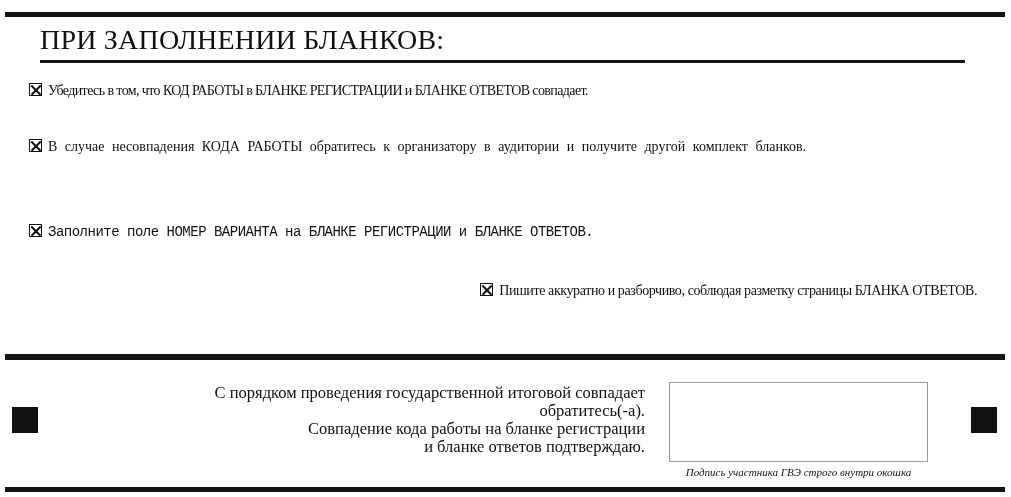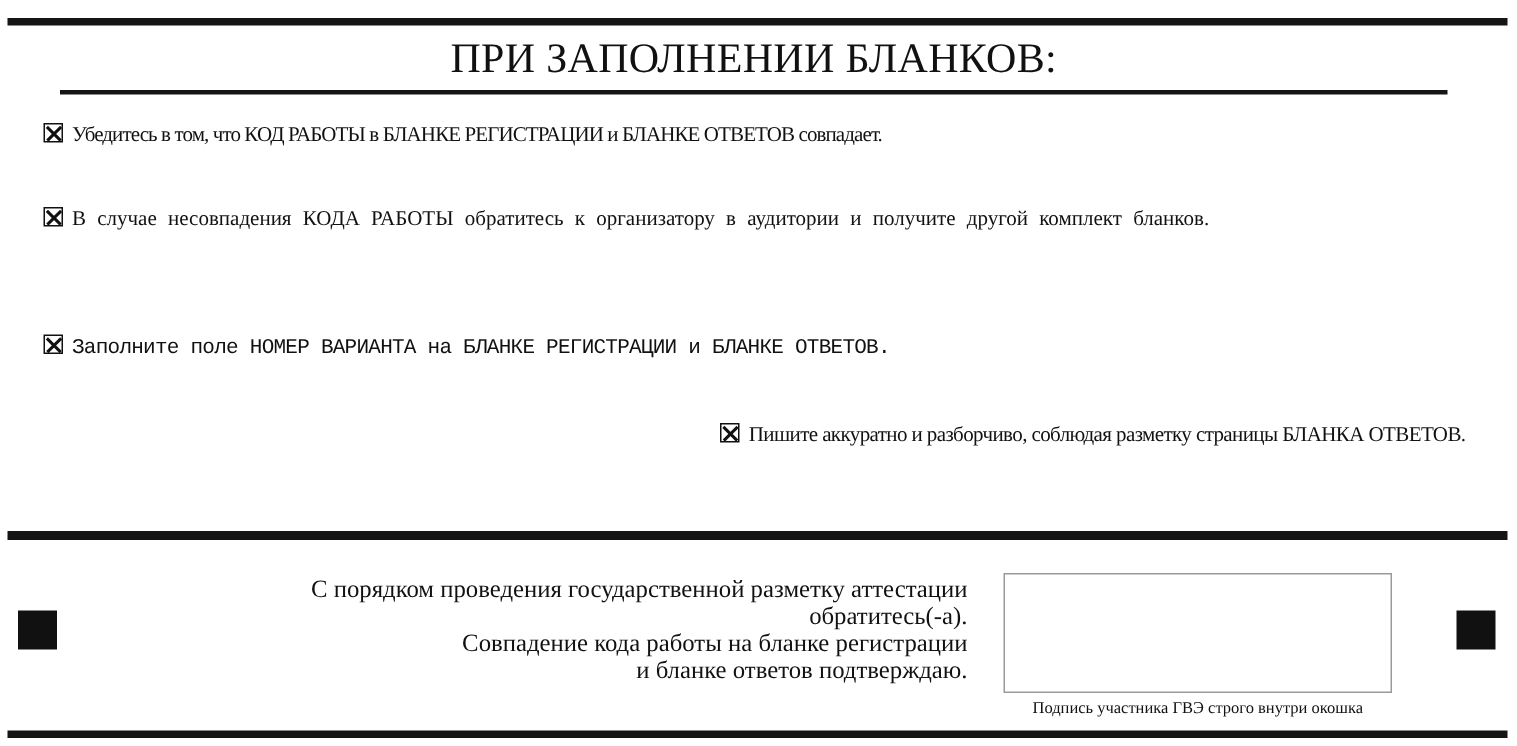--- a/index.html
+++ b/index.html
@@ -8,21 +8,21 @@
     font-family: "Liberation Serif", "DejaVu Serif", serif; color: #111111;
   }
   .rule { position: absolute; background: #151515; }
   #rule-top { left: 5px; top: 12px; width: 1000px; height: 5px; }
   #rule-heading { left: 40px; top: 60px; width: 925px; height: 3px; }
   #rule-mid { left: 5px; top: 354px; width: 1000px; height: 6px; }
   #rule-bottom { left: 5px; top: 487px; width: 1000px; height: 5px; }
 
   .heading {
     position: absolute; left: 40px; width: 925px; top: 22px;
-    text-align: center; font-size: 28px; letter-spacing: 0.2px; line-height: 36px;
+    text-align: left; font-size: 28px; letter-spacing: 0.2px; line-height: 36px;
   }
 
   .item {
     position: absolute; left: 29px; width: 948px;
     font-size: 14px; line-height: 30px;
   }
   .item .chk {
     display: inline-block; width: 13px; height: 13px; border: 1.6px solid #111;
     position: relative; vertical-align: -1px; margin-right: 6px; box-sizing: border-box;
   }
@@ -46,21 +46,21 @@
     text-align: right; font-size: 16.5px; line-height: 18px;
   }
   .ack div { white-space: nowrap; }
 
   .sig-box {
     position: absolute; left: 669px; top: 382px; width: 259px; height: 80px;
     border: 1px solid #9a9a9a; box-sizing: border-box; background: #fff;
   }
   .sig-caption {
     position: absolute; left: 669px; top: 465px; width: 259px;
-    text-align: center; font-size: 11px; line-height: 14px; white-space: nowrap;
+    text-align: center; font-size: 11px; line-height: 14px; white-space: nowrap; font-style: italic;
   }
 </style>
 </head>
 <body>
 
 <div class="rule" id="rule-top"></div>
 
 <div class="heading">ПРИ ЗАПОЛНЕНИИ БЛАНКОВ:</div>
 <div class="rule" id="rule-heading"></div>
 
@@ -70,21 +70,21 @@
 
 <div class="item" id="item-3"><span class="chk"></span><span>Заполните поле НОМЕР ВАРИАНТА на БЛАНКЕ РЕГИСТРАЦИИ и БЛАНКЕ ОТВЕТОВ.</span></div>
 
 <div class="item" id="item-4"><span class="chk"></span><span>Пишите аккуратно и разборчиво, соблюдая разметку страницы БЛАНКА ОТВЕТОВ.</span></div>
 
 <div class="rule" id="rule-mid"></div>
 
 <div class="marker" id="marker-left"></div>
 
 <div class="ack">
-  <div>С порядком проведения государственной разметку аттестации</div>
+  <div>С порядком проведения государственной итоговой совпадает</div>
   <div>обратитесь(-а).</div>
   <div>Совпадение кода работы на бланке регистрации</div>
   <div>и бланке ответов подтверждаю.</div>
 </div>
 
 <div class="sig-box"></div>
 <div class="sig-caption">Подпись участника ГВЭ строго внутри окошка</div>
 
 <div class="marker" id="marker-right"></div>
 

